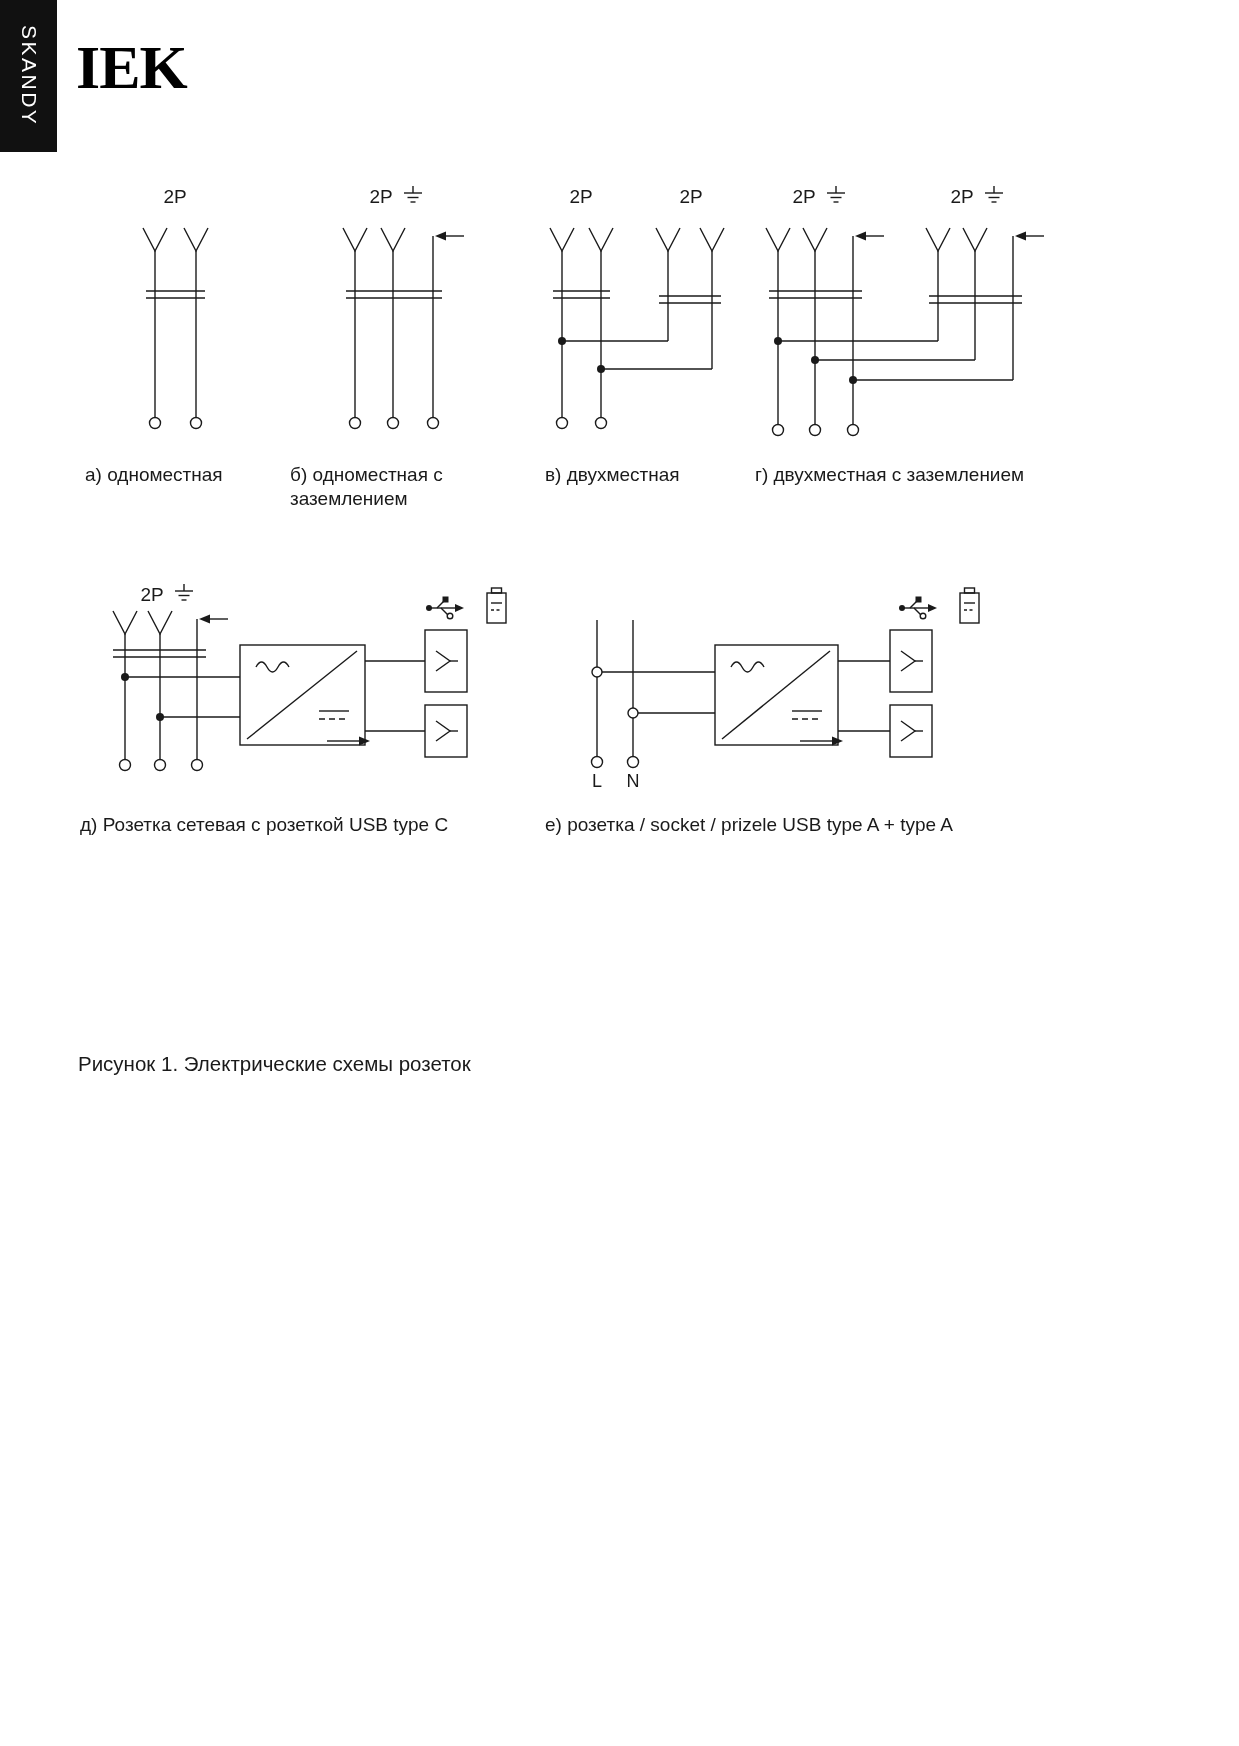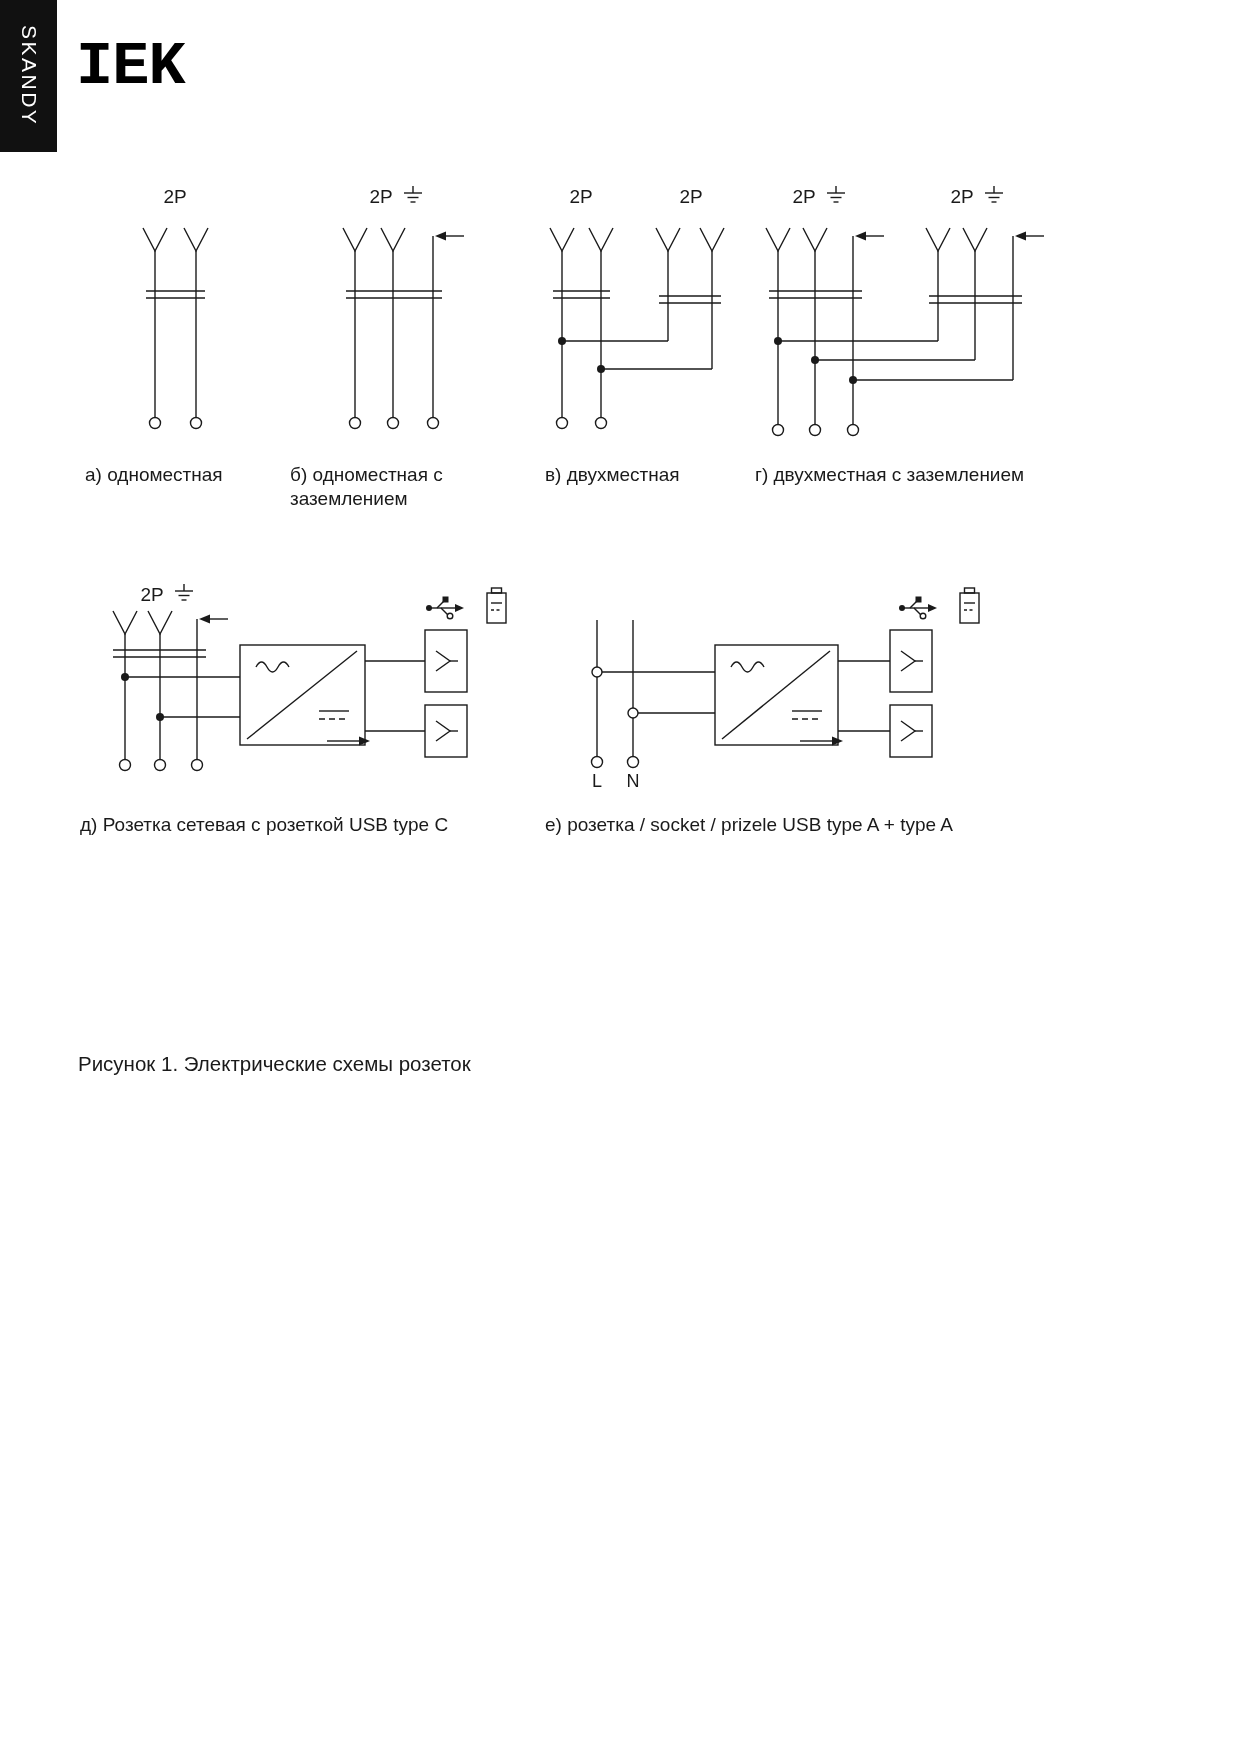--- a/index.html
+++ b/index.html
@@ -23,21 +23,21 @@
     letter-spacing:2.5px;
     font-family:"Liberation Sans", sans-serif;
   }
   .logo {
     position:absolute; left:76px; top:36px;
     font-weight:800;
     font-size:62px;
     letter-spacing:-1px;
     line-height:1;
     color:#000000;
-    font-family:Liberation Mono, monospace;
+    font-family:Liberation Serif, serif;
   }
   .sheet-svg { position:absolute; left:0; top:0; }
   .wire { stroke:#1a1a1a; stroke-width:1.4; fill:none; }
   .fill { fill:#1a1a1a; stroke:none; }
   .node { fill:#ffffff; stroke:#1a1a1a; stroke-width:1.4; }
   .dot  { fill:#1a1a1a; stroke:none; }
   svg text { fill:#1a1a1a; font-family:"Liberation Sans", sans-serif; }
   text.tag { font-size:19px; }
   text.fig-label { font-size:19px; }
   text.term { font-size:18px; }

